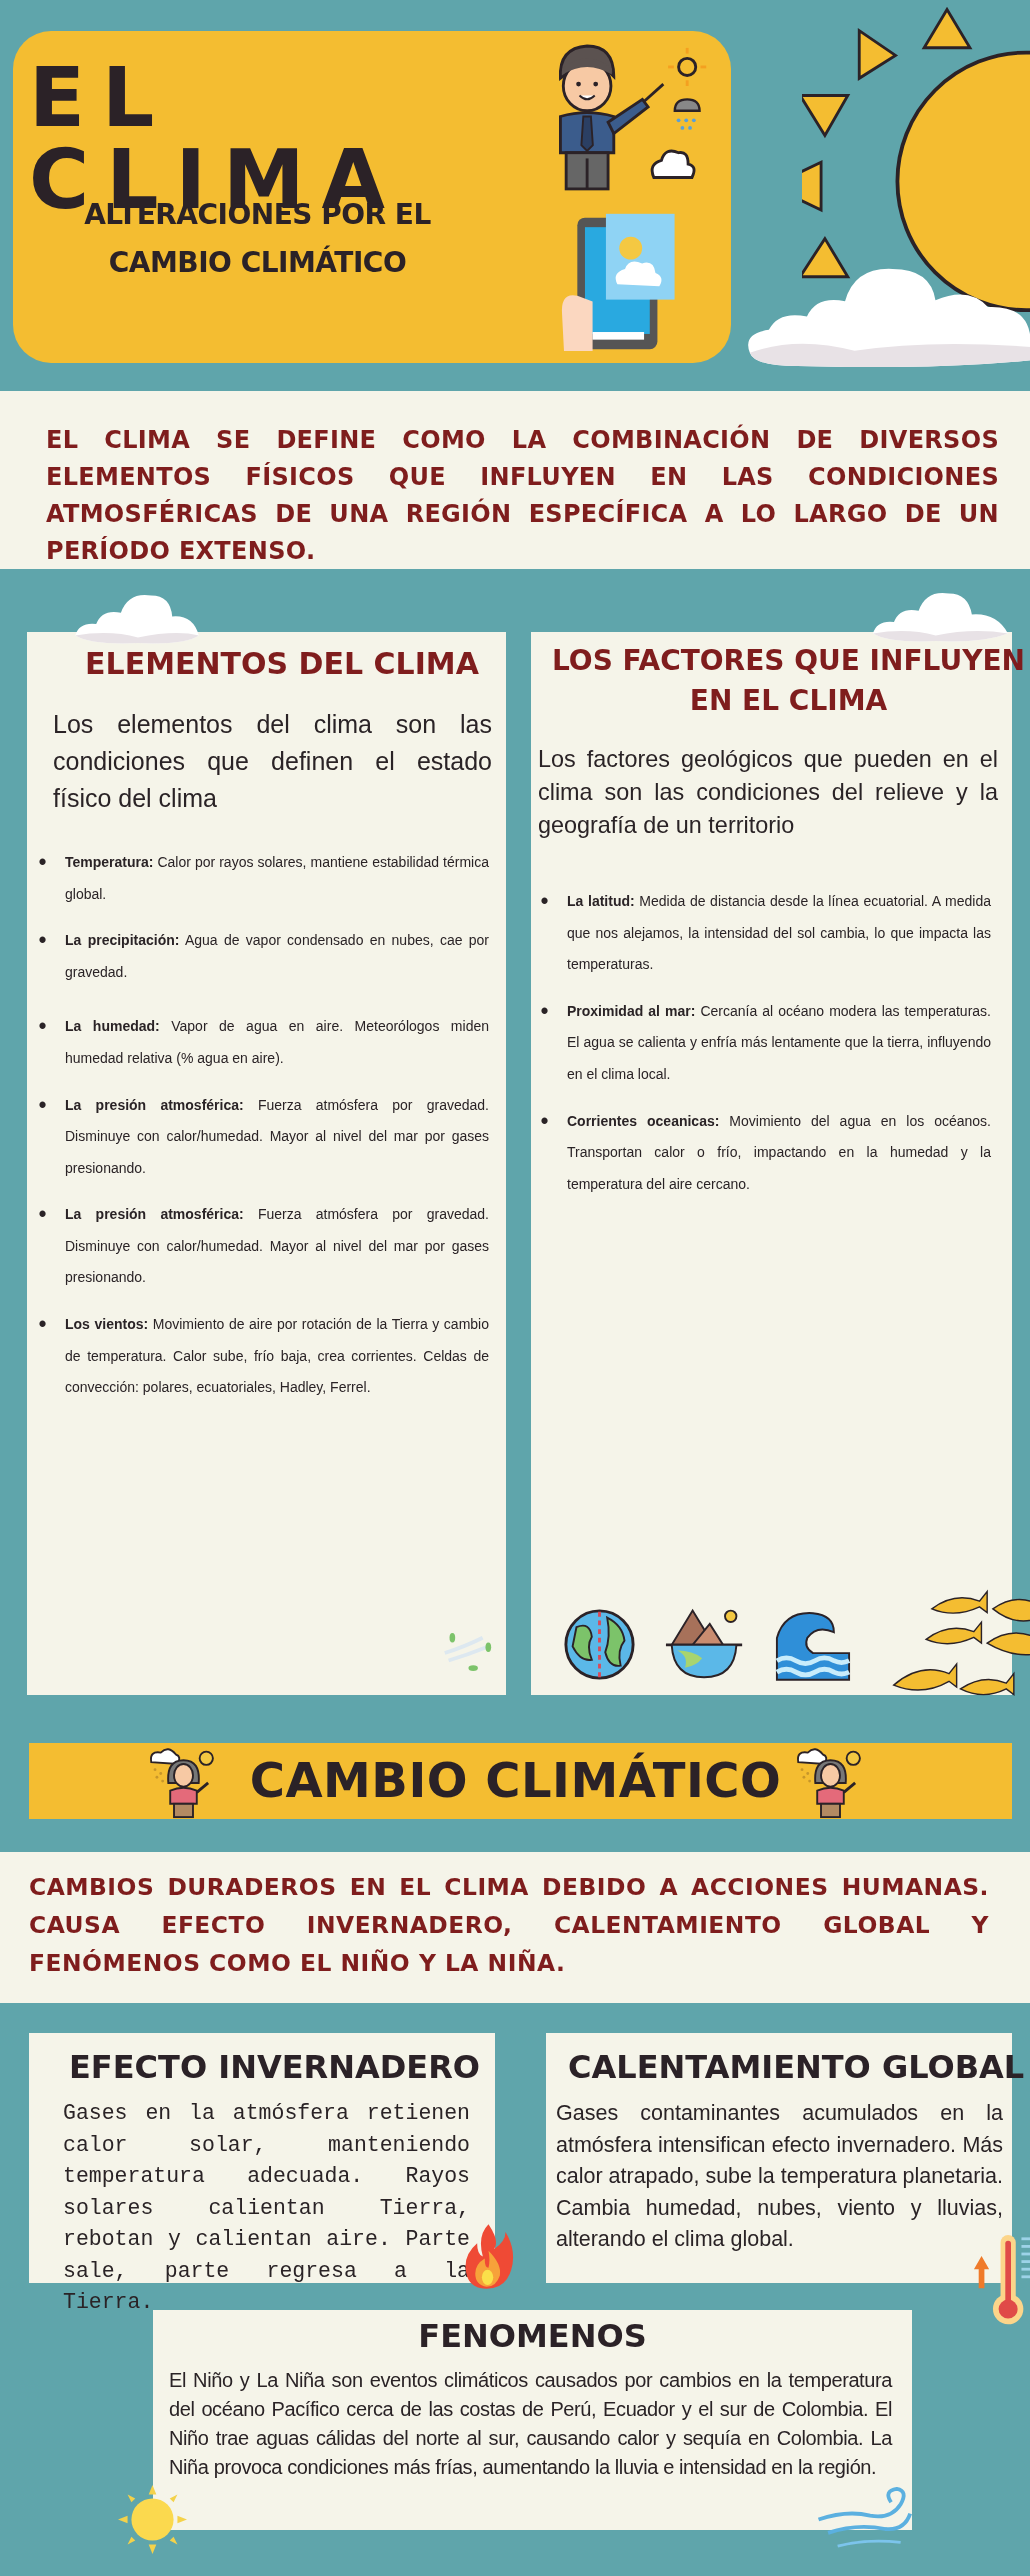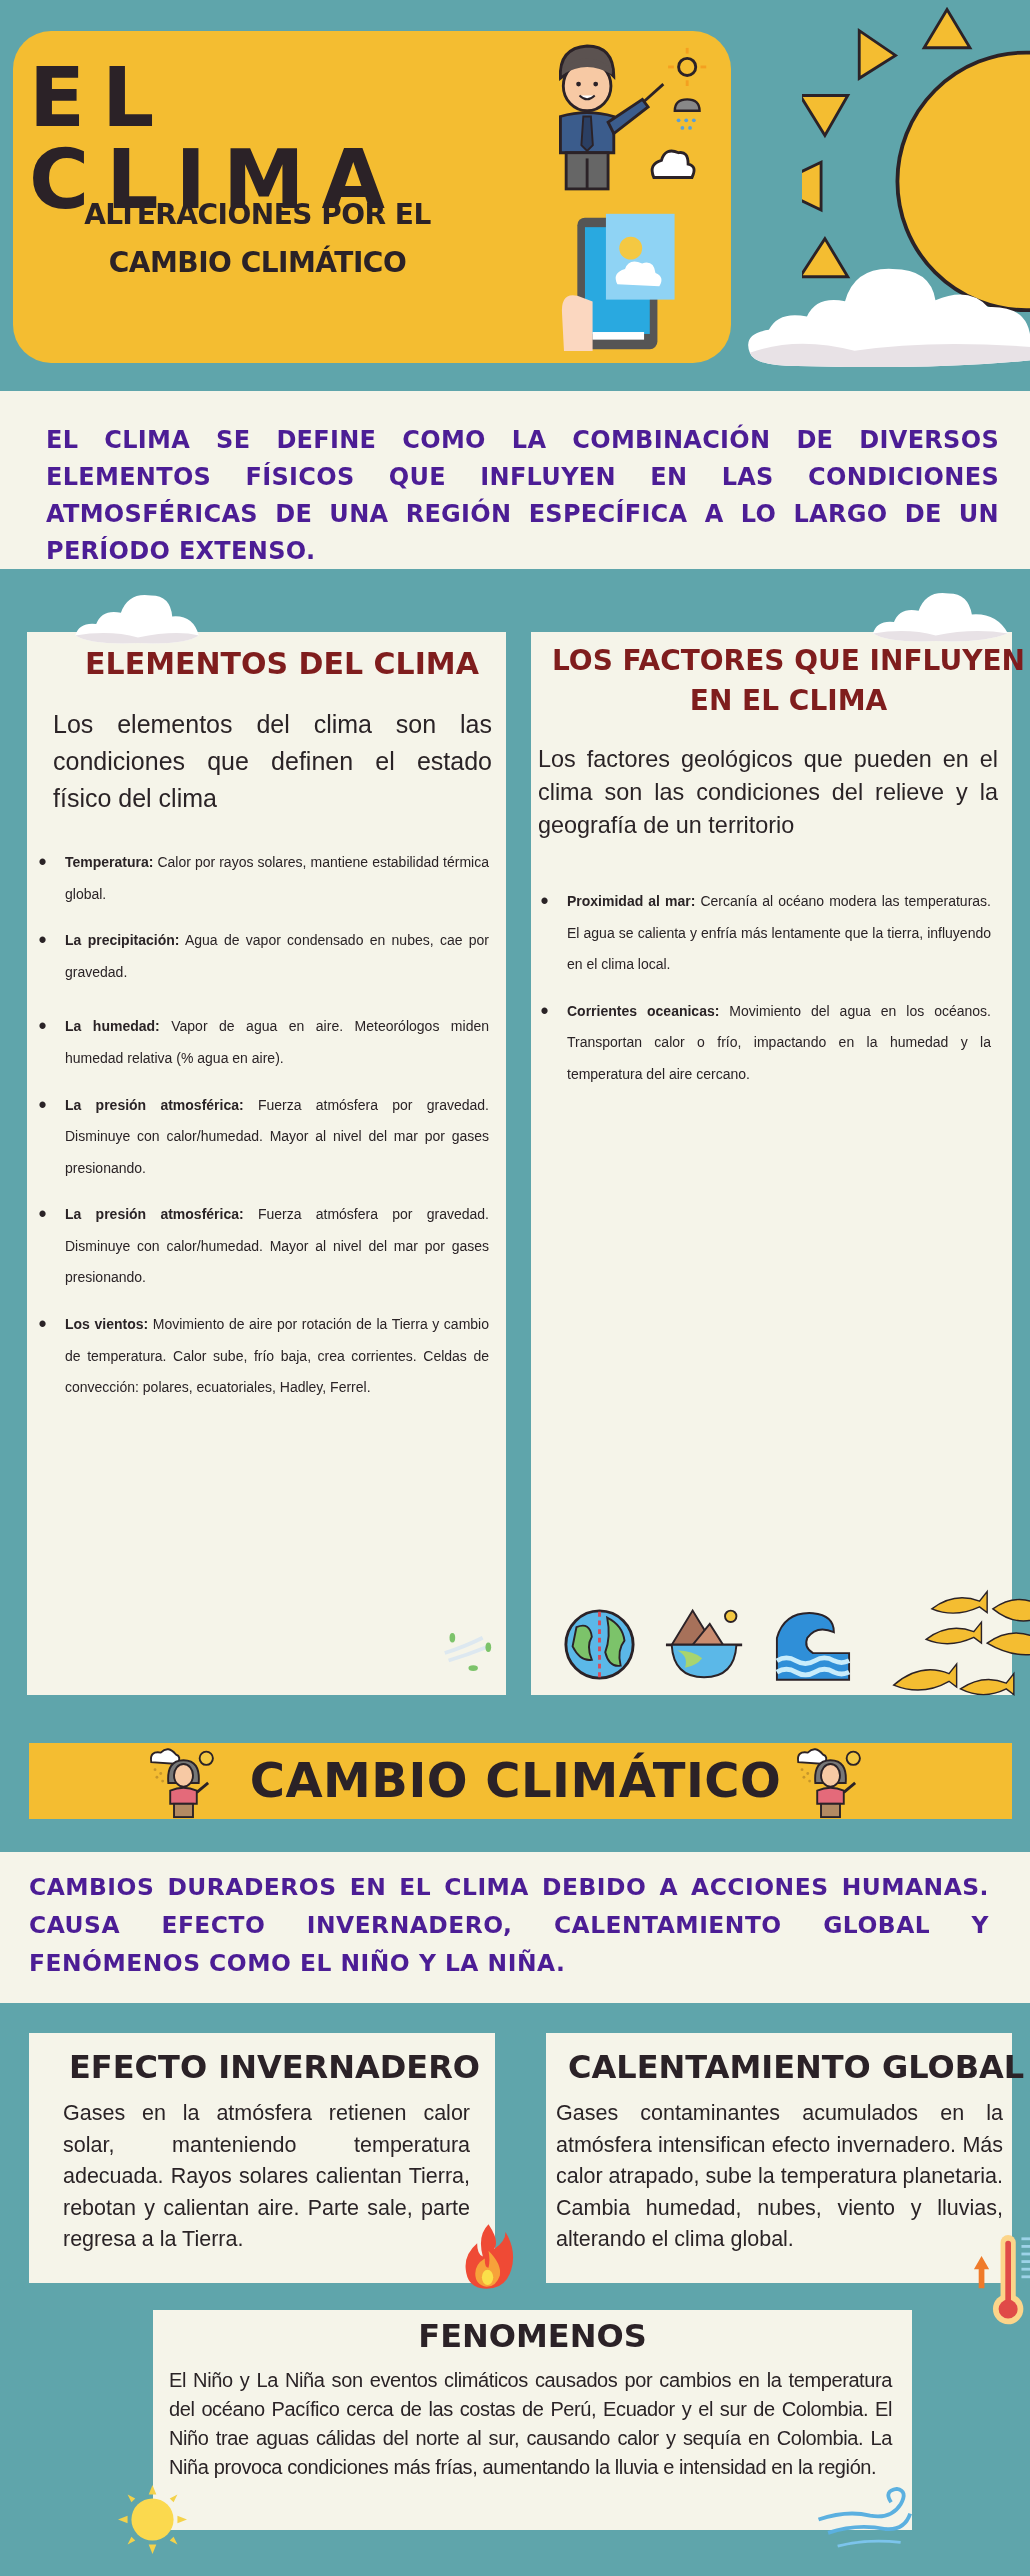--- a/index.html
+++ b/index.html
@@ -31,21 +31,21 @@
     font-family: "DejaVu Sans", sans-serif; font-weight: bold;
     font-size: 28px; line-height: 48px; color: #2b2227; letter-spacing: -0.5px;
   }
 
   
   .band {
     left: 0; width: 1031px; background: #f5f4e9;
   }
   .band-text {
     font-family: "DejaVu Sans", sans-serif; font-weight: bold;
-    color: #4c1d95; text-align: justify; text-align-last: left;
+    color: #7f1d1d; text-align: justify; text-align-last: left;
     text-transform: uppercase;
   }
   .intro-band { top: 391px; height: 178px; }
   .intro-text { left: 46px; top: 422px; width: 953px; font-size: 24px; line-height: 37px; letter-spacing: 0.3px;}
 
   
   .panel { background: #f5f4e9; }
   .panel-left { left: 27px; top: 632px; width: 479px; height: 1063px; }
   .panel-right { left: 531px; top: 632px; width: 481px; height: 1063px; }
 
@@ -227,20 +227,21 @@
     <ellipse cx="34" cy="42" rx="5" ry="3" fill="#7cc36a"></ellipse>
   </svg>
 </div>
 
 <div class="abs panel-heading" style="left:548px;top:641px;width:481px;font-size:28px;line-height:40px;">
   <div>LOS FACTORES QUE INFLUYEN</div>
   <div>EN EL CLIMA</div>
 </div>
 <div class="abs lead lead-right" style="left:538px;top:743px;width:460px;">Los factores geológicos que pueden en el clima son las condiciones del relieve y la geografía de un territorio</div>
 <ul class="abs bullets" style="left:529px;top:886px;width:462px;">
+  <li><b>La latitud:</b><span> Medida de distancia desde la línea ecuatorial. A medida que nos alejamos, la intensidad del sol cambia, lo que impacta las temperaturas.</span></li>
   <li><b>Proximidad al mar:</b><span> Cercanía al océano modera las temperaturas. El agua se calienta y enfría más lentamente que la tierra, influyendo en el clima local.</span></li>
   <li><b>Corrientes oceanicas:</b><span> Movimiento del agua en los océanos. Transportan calor o frío, impactando en la humedad y la temperatura del aire cercano.</span></li>
 </ul>
 
 <div class="abs" style="left:563px;top:1608px;">
   <svg width="73" height="73" viewBox="0 0 76 76">
     <circle cx="38" cy="38" r="35" fill="#5bb8e8" stroke="#2b2227" stroke-width="3"></circle>
     <path d="M14 20 Q28 14 30 30 Q24 40 30 54 Q18 56 10 40 Z" fill="#7cc36a" stroke="#2b2227" stroke-width="2"></path>
     <path d="M46 10 Q62 18 64 34 Q56 44 60 60 Q48 62 44 46 Q50 30 46 10 Z" fill="#7cc36a" stroke="#2b2227" stroke-width="2"></path>
     <line x1="38" y1="4" x2="38" y2="72" stroke="#d84b5a" stroke-width="3" stroke-dasharray="5 4"></line>
@@ -312,21 +313,21 @@
     <rect x="28" y="62" width="20" height="14" fill="#b38a62" stroke="#2b2227" stroke-width="2"></rect>
     <path d="M52 50 L64 40" stroke="#2b2227" stroke-width="3"></path>
   </svg>
 </div>
 
 <div class="abs band cc-band"></div>
 <div class="abs band-text cc-text">Cambios duraderos en el clima debido a acciones humanas. Causa efecto invernadero, calentamiento global y fenómenos como El Niño y La Niña.</div>
 
 <div class="abs box box-ei"></div>
 <div class="abs box-heading" style="left:69px;top:2048px;">EFECTO INVERNADERO</div>
-<div class="abs box-text" style="left:63px;top:2098px;width:407px;">Gases en la atmósfera retienen calor solar, manteniendo temperatura adecuada. Rayos solares calientan Tierra, rebotan y calientan aire. Parte sale, parte regresa a la Tierra.</div>
+<div class="abs box-text" style="left:63px;top:2098px;width:407px;font-family:Liberation Mono, monospace;">Gases en la atmósfera retienen calor solar, manteniendo temperatura adecuada. Rayos solares calientan Tierra, rebotan y calientan aire. Parte sale, parte regresa a la Tierra.</div>
 <div class="abs" style="left:462px;top:2222px;">
   <svg width="53" height="69" viewBox="0 0 56 72">
     <path d="M28 2 Q40 20 34 28 Q46 20 46 10 Q58 30 52 50 Q46 70 26 70 Q6 70 4 50 Q2 34 16 22 Q16 34 22 36 Q16 14 28 2 Z" fill="#ef4a35"></path>
     <path d="M28 30 Q42 44 40 56 Q36 68 26 68 Q14 66 14 54 Q14 44 24 38 Q24 48 28 48 Q30 40 28 30 Z" fill="#f7a23a"></path>
     <ellipse cx="27" cy="58" rx="6" ry="8" fill="#fbe04a"></ellipse>
   </svg>
 </div>
 
 <div class="abs box box-cg"></div>
 <div class="abs box-heading" style="left:568px;top:2048px;">CALENTAMIENTO GLOBAL</div>

